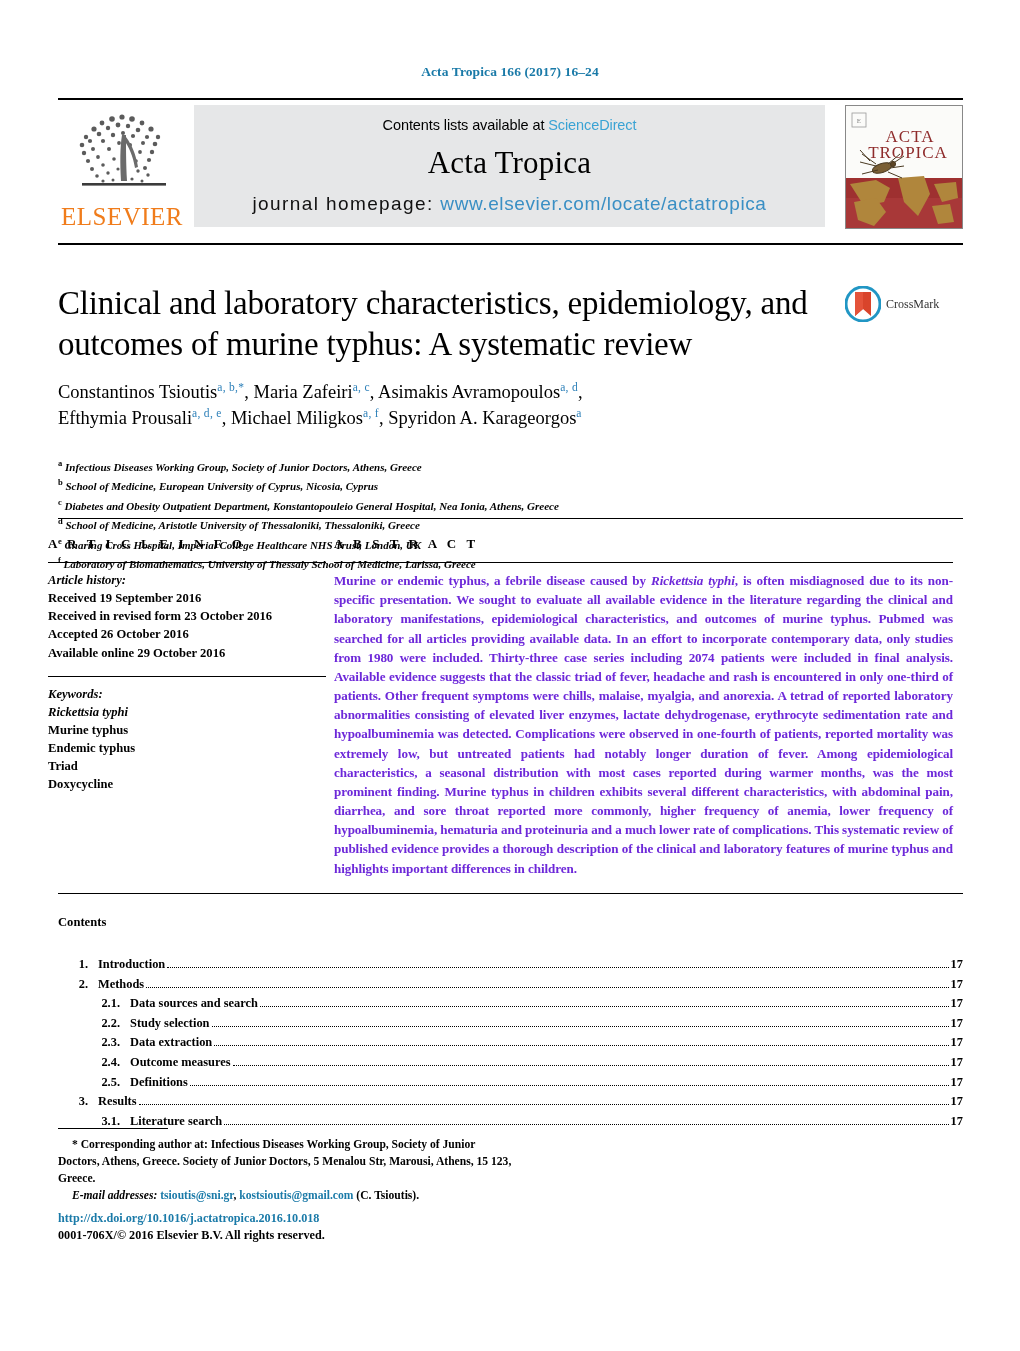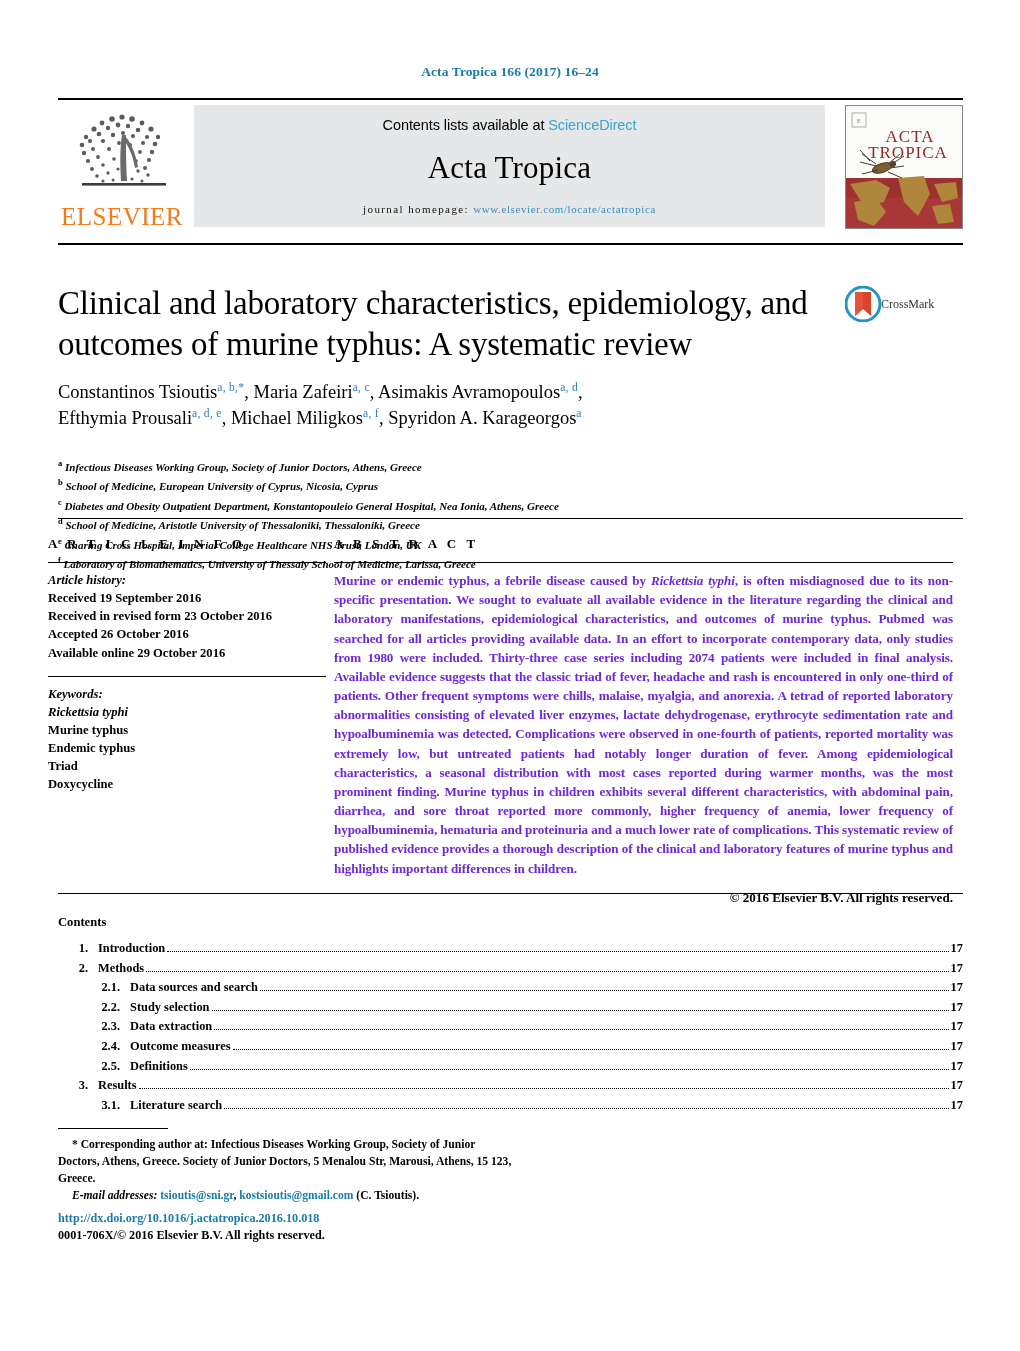--- a/index.html
+++ b/index.html
@@ -95,22 +95,22 @@
     letter-spacing: -0.1px;
   }
   .contents-line .sd-link { color: #3aa3d4; }
   .journal-title {
     font-size: 31px;
     font-family: "Liberation Serif", serif;
     color: #000;
     letter-spacing: 0.2px;
   }
   .homepage-line {
-    font-size: 11px;
-    font-family: Liberation Serif, serif;
+    font-size: 19px;
+    font-family: Liberation Sans, sans-serif;
     letter-spacing: 1.4px;
     color: #111;
   }
   .homepage-line .hp-link { color: #3a8fc4; letter-spacing: 0.6px; }
   .cover-block {
     flex: 0 0 128px;
     width: 128px;
     display: flex;
     align-items: flex-start;
     justify-content: flex-end;
@@ -144,20 +144,21 @@
     width: 780px;
     letter-spacing: -0.2px;
   }
   .crossmark {
     position: absolute;
     top: 3px;
     right: 0px;
     width: 118px;
     display: flex;
     align-items: center;
+    gap: 5px;
   }
   .crossmark svg { display: block; }
   .crossmark-label {
     font-family: "Liberation Serif", serif;
     font-size: 12px;
     color: #333;
   }
   .authors {
     margin-top: 14px;
     font-size: 18.5px;
@@ -252,21 +253,21 @@
   .contents-sec {
     position: absolute;
     top: 915px;
     left: 58px;
     width: 905px;
   }
   .contents-title {
     font-size: 12.6px;
     font-weight: bold;
     font-family: "Liberation Serif", serif;
-    margin-bottom: 12px;
+    margin-bottom: 28px;
   }
   .toc-row {
     display: flex;
     align-items: baseline;
     font-size: 12.4px;
     font-family: "Liberation Serif", serif;
     font-weight: bold;
     line-height: 1.0;
     margin-bottom: 6.6px;
   }
@@ -483,21 +484,20 @@
         <div>Doxycycline</div>
       </div>
     </div>
 
     <div class="col-abstract">
       <div class="sec-head">A B S T R A C T</div>
       <div class="thin-rule"></div>
       <div class="abstract-text">
         <span>Murine or endemic typhus, a febrile disease caused by </span><i>Rickettsia typhi</i><span>, is often misdiagnosed due to its non-specific presentation. We sought to evaluate all available evidence in the literature regarding the clinical and laboratory manifestations, epidemiological characteristics, and outcomes of murine typhus. Pubmed was searched for all articles providing available data. In an effort to incorporate contemporary data, only studies from 1980 were included. Thirty-three case series including 2074 patients were included in final analysis. Available evidence suggests that the classic triad of fever, headache and rash is encountered in only one-third of patients. Other frequent symptoms were chills, malaise, myalgia, and anorexia. A tetrad of reported laboratory abnormalities consisting of elevated liver enzymes, lactate dehydrogenase, erythrocyte sedimentation rate and hypoalbuminemia was detected. Complications were observed in one-fourth of patients, reported mortality was extremely low, but untreated patients had notably longer duration of fever. Among epidemiological characteristics, a seasonal distribution with most cases reported during warmer months, was the most prominent finding. Murine typhus in children exhibits several different characteristics, with abdominal pain, diarrhea, and sore throat reported more commonly, higher frequency of anemia, lower frequency of hypoalbuminemia, hematuria and proteinuria and a much lower rate of complications. This systematic review of published evidence provides a thorough description of the clinical and laboratory features of murine typhus and highlights important differences in children.</span>
       </div>
-      <div class="copyright-line">© 2016 Elsevier B.V. All rights reserved.</div>
     </div>
   </div>
 
   <div class="contents-rule"></div>
 
   <div class="contents-sec">
     <div class="contents-title">Contents</div>
 
     <div class="toc-row">
       <span class="toc-num">1.</span>

